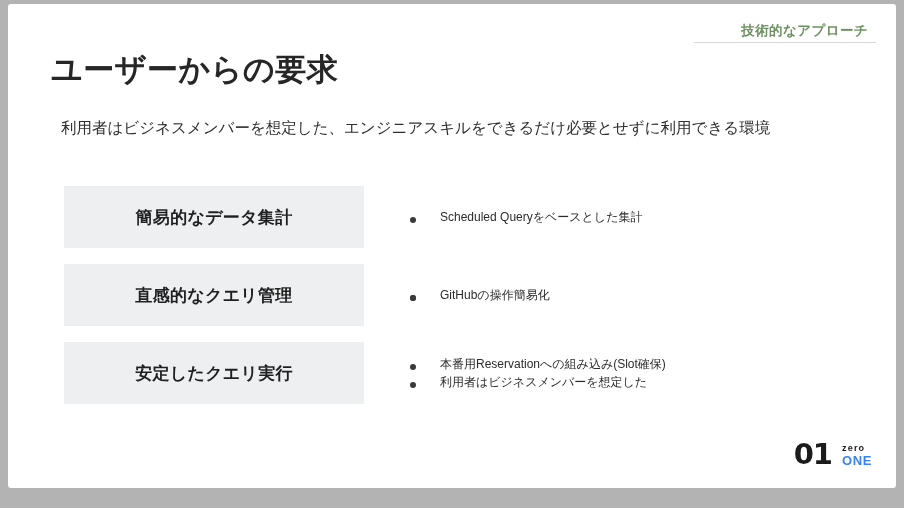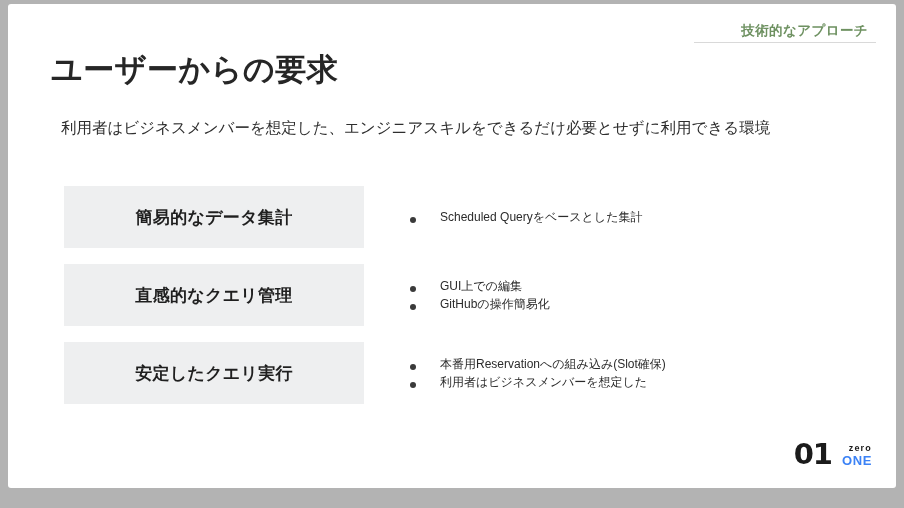--- a/index.html
+++ b/index.html
@@ -152,21 +152,20 @@
     letter-spacing: -1px;
     color: #1b1b1b;
     line-height: 1;
     font-family: "DejaVu Sans", sans-serif;
   }
   .logo-words {
     display: flex;
     flex-direction: column;
     line-height: 1;
     padding-top: 1px;
-    align-items: flex-end;
   }
   .logo-zero {
     font-size: 9px;
     font-weight: bold;
     letter-spacing: 1.2px;
     color: #1b1b1b;
   }
   .logo-one {
     font-size: 13px;
     font-weight: bold;
@@ -202,21 +201,20 @@
         </div>
       </div>
 
       <div class="row">
         <div class="chip">
           <span class="chip-label">直感的なクエリ管理</span>
         </div>
         <div class="bullets">
           <div class="bullet">
             <span class="dot"></span>
-            <span>GUI上での編集</span>
           </div>
           <div class="bullet">
             <span class="dot"></span>
             <span>GitHubの操作簡易化</span>
           </div>
         </div>
       </div>
 
       <div class="row">
         <div class="chip">

